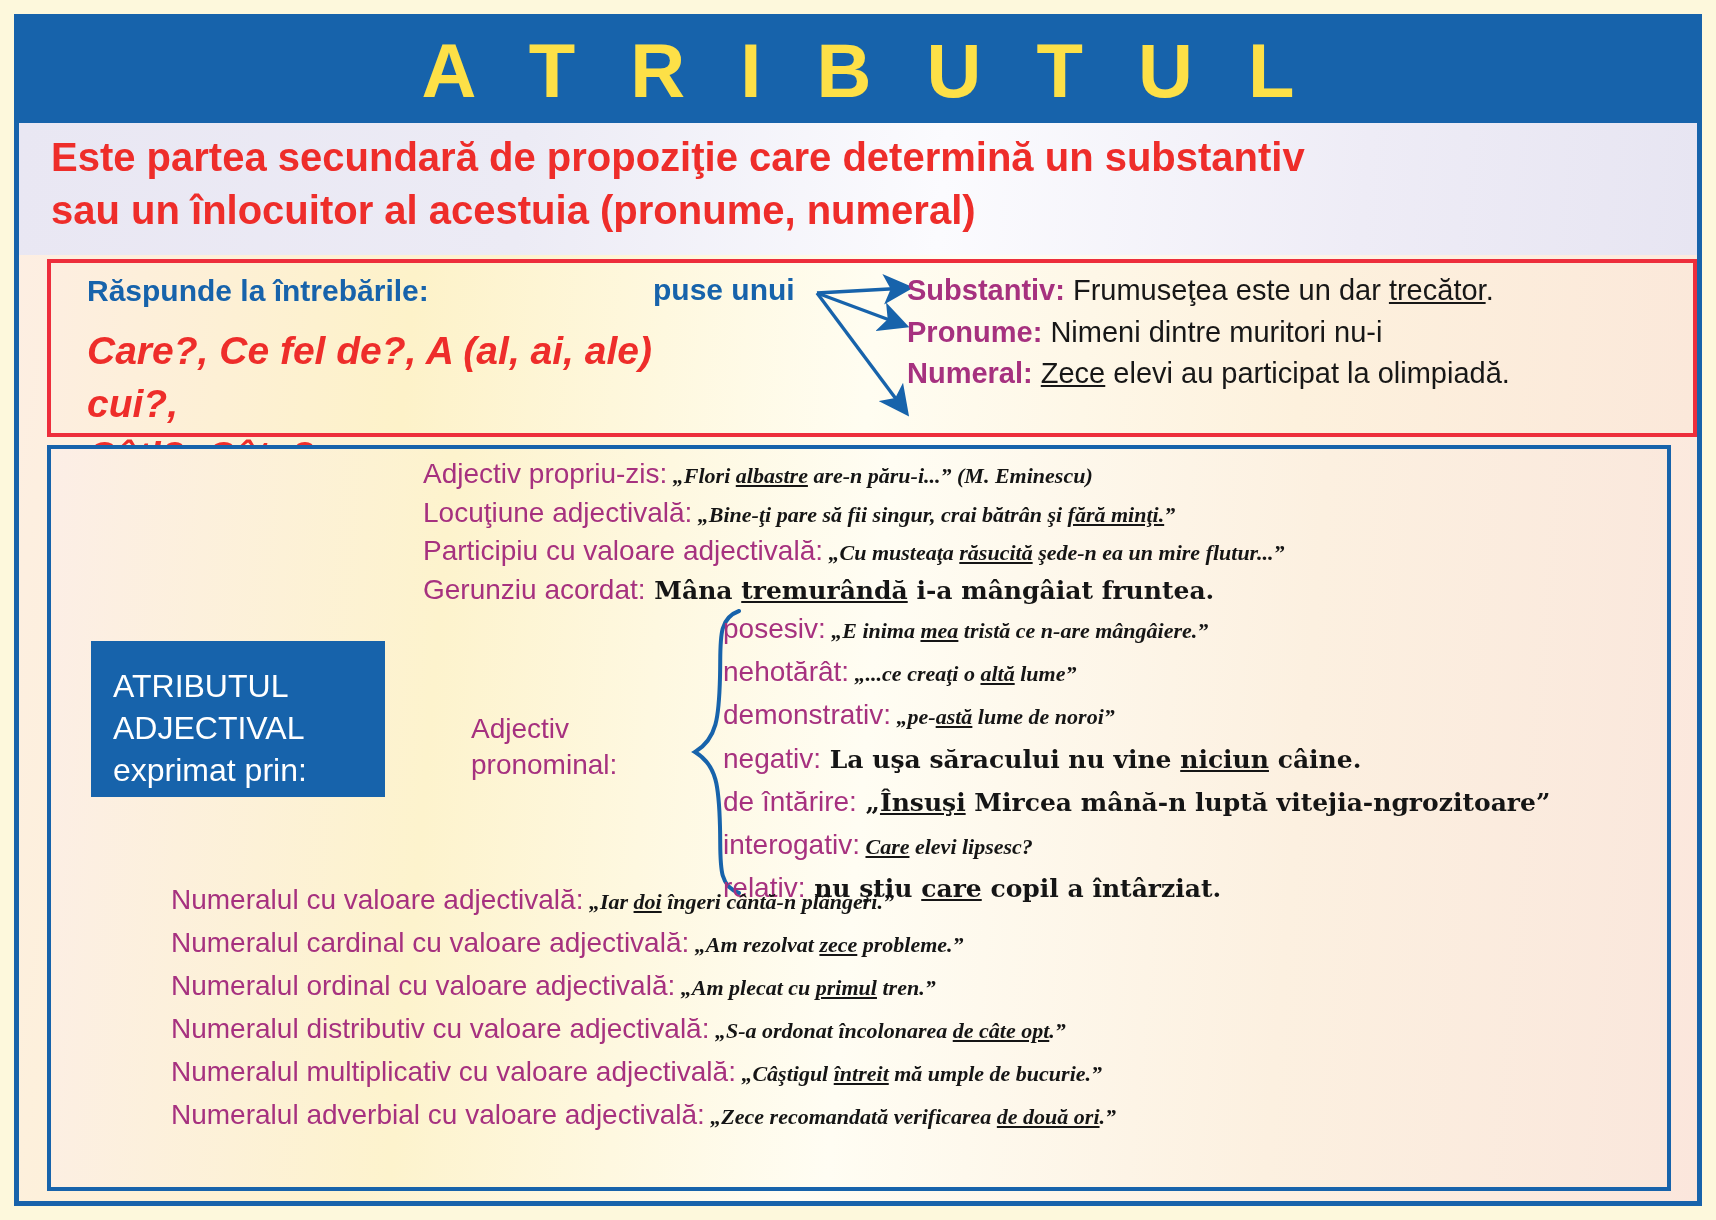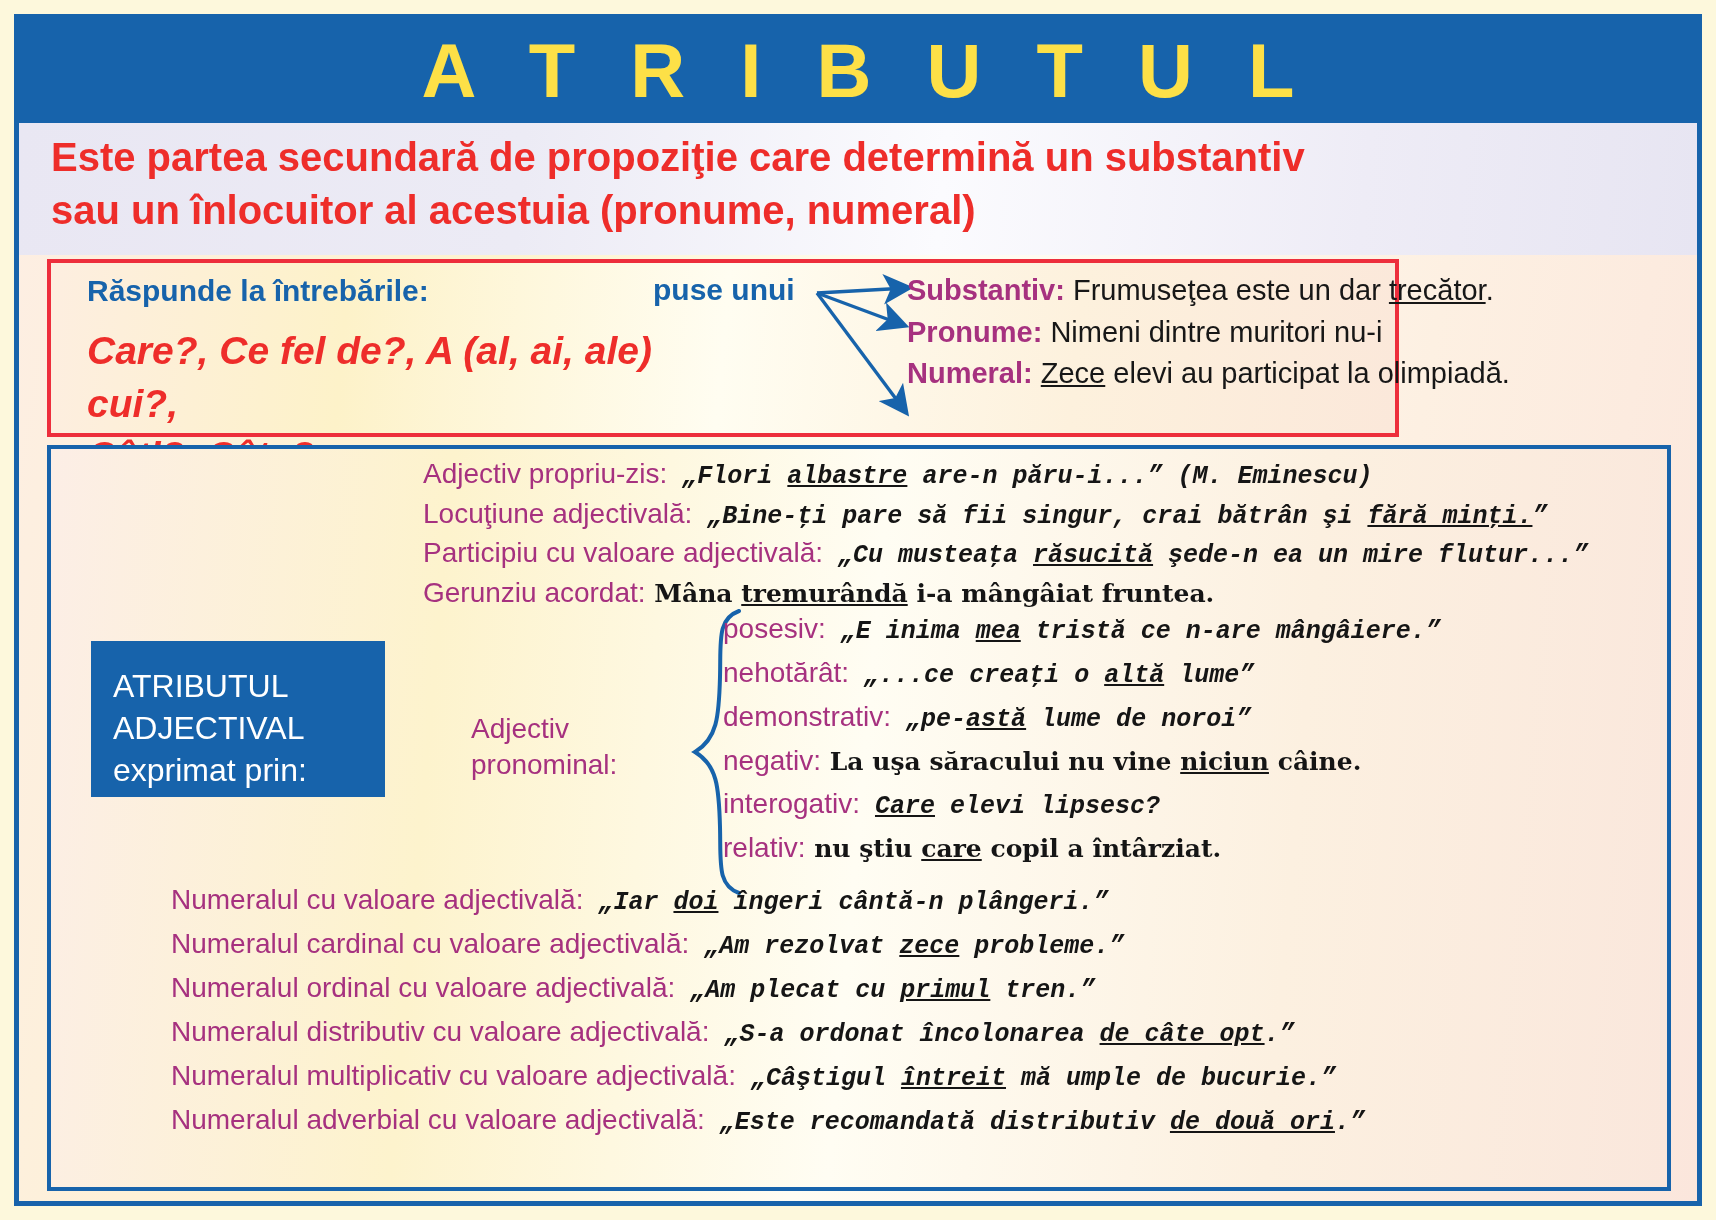--- a/index.html
+++ b/index.html
@@ -70,21 +70,21 @@
     font-weight: bold;
     font-size: 40px;
     line-height: 1.32;
     white-space: nowrap;
   }
   
   .q-box {
     position: absolute;
     left: 28px;
     top: 240px;
-    width: 1352px;
+    width: 1650px;
     height: 178px;
     border: 4px solid #ed2e3c;
     box-sizing: border-box;
     background: linear-gradient(95deg,#fdeee0 0%, #fdf2c9 22%, #fffdf1 50%, #fdf1dd 76%, #fbe8da 100%);
   }
   .q-left {
     position: absolute;
     left: 36px;
     top: 10px;
     width: 640px;
@@ -172,22 +172,22 @@
   .quote {
     color: #151515;
     font-weight: bold;
     font-family: "DejaVu Serif", serif;
     font-size: 25px;
   }
   .quote-i {
     color: #151515;
     font-weight: bold;
     font-style: italic;
-    font-family: Liberation Mono, monospace;
-    font-size: 25px;
+    font-family: Liberation Serif, serif;
+    font-size: 22px;
   }
   
   .blue-box {
     position: absolute;
     left: 40px;
     top: 192px;
     width: 294px;
     height: 156px;
     background: #1763ab;
     color: #ffffff;
@@ -326,20 +326,23 @@
         <p class="line">
           <span class="lbl">nehotărât:</span><span class="quote-i"> „...ce creaţi o </span><u class="quote-i">altă</u><span class="quote-i"> lume”</span>
         </p>
         <p class="line">
           <span class="lbl">demonstrativ:</span><span class="quote-i"> „pe-</span><u class="quote-i">astă</u><span class="quote-i"> lume de noroi”</span>
         </p>
         <p class="line">
           <span class="lbl">negativ:</span><span class="quote"> La uşa săracului nu vine </span><u class="quote">niciun</u><span class="quote"> câine.</span>
         </p>
         <p class="line">
+          <span class="lbl">de întărire:</span><span class="quote"> „</span><u class="quote">Însuşi</u><span class="quote"> Mircea mână-n luptă vitejia-ngrozitoare”</span>
+        </p>
+        <p class="line">
           <span class="lbl">interogativ:</span><span class="quote-i"> </span><u class="quote-i">Care</u><span class="quote-i"> elevi lipsesc?</span>
         </p>
         <p class="line">
           <span class="lbl">relativ:</span><span class="quote"> nu ştiu </span><u class="quote">care</u><span class="quote"> copil a întârziat.</span>
         </p>
       </div>
 
       <div class="num-list">
         <p class="line">
           <span class="lbl">Numeralul cu valoare adjectivală:</span><span class="quote-i"> „Iar </span><u class="quote-i">doi</u><span class="quote-i"> îngeri cântă-n plângeri.”</span>
@@ -350,19 +353,19 @@
         <p class="line">
           <span class="lbl">Numeralul ordinal cu valoare adjectivală:</span><span class="quote-i"> „Am plecat cu </span><u class="quote-i">primul</u><span class="quote-i"> tren.”</span>
         </p>
         <p class="line">
           <span class="lbl">Numeralul distributiv cu valoare adjectivală:</span><span class="quote-i"> „S-a ordonat încolonarea </span><u class="quote-i">de câte opt</u><span class="quote-i">.”</span>
         </p>
         <p class="line">
           <span class="lbl">Numeralul multiplicativ cu valoare adjectivală:</span><span class="quote-i"> „Câştigul </span><u class="quote-i">întreit</u><span class="quote-i"> mă umple de bucurie.”</span>
         </p>
         <p class="line">
-          <span class="lbl">Numeralul adverbial cu valoare adjectivală:</span><span class="quote-i"> „Este recomandată distributiv </span><u class="quote-i">de două ori</u><span class="quote-i">.”</span>
+          <span class="lbl">Numeralul adverbial cu valoare adjectivală:</span><span class="quote-i"> „Zece recomandată verificarea </span><u class="quote-i">de două ori</u><span class="quote-i">.”</span>
         </p>
       </div>
 
     </div>
   </div>
 </div>
 
 </body></html>

